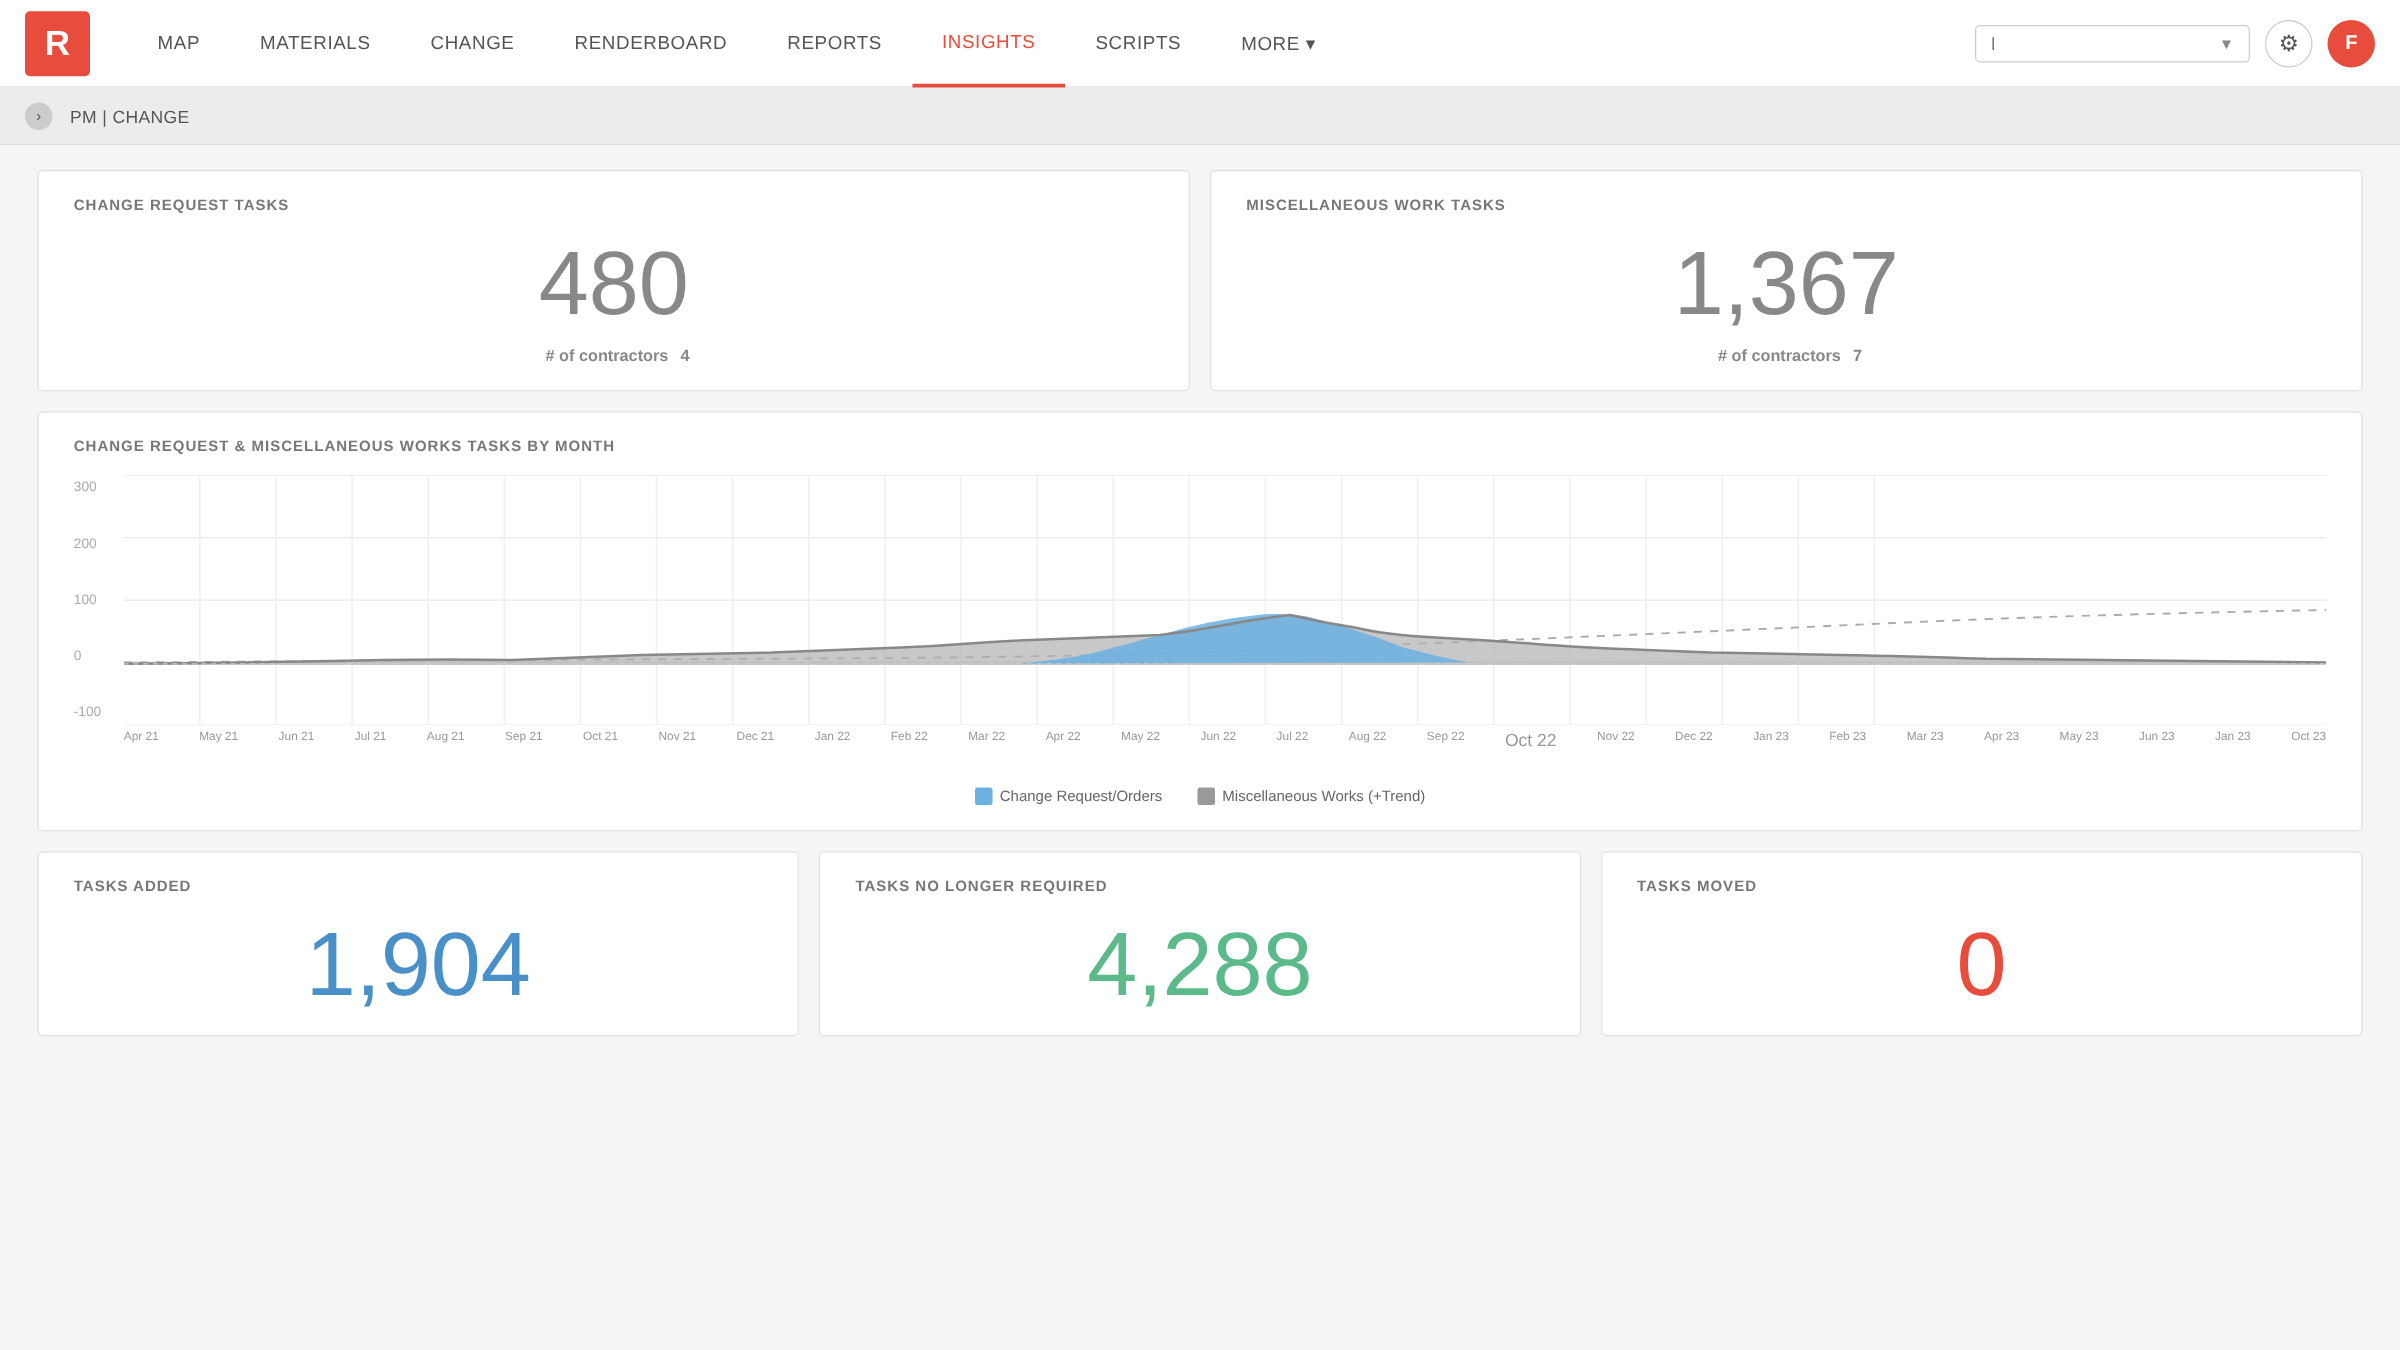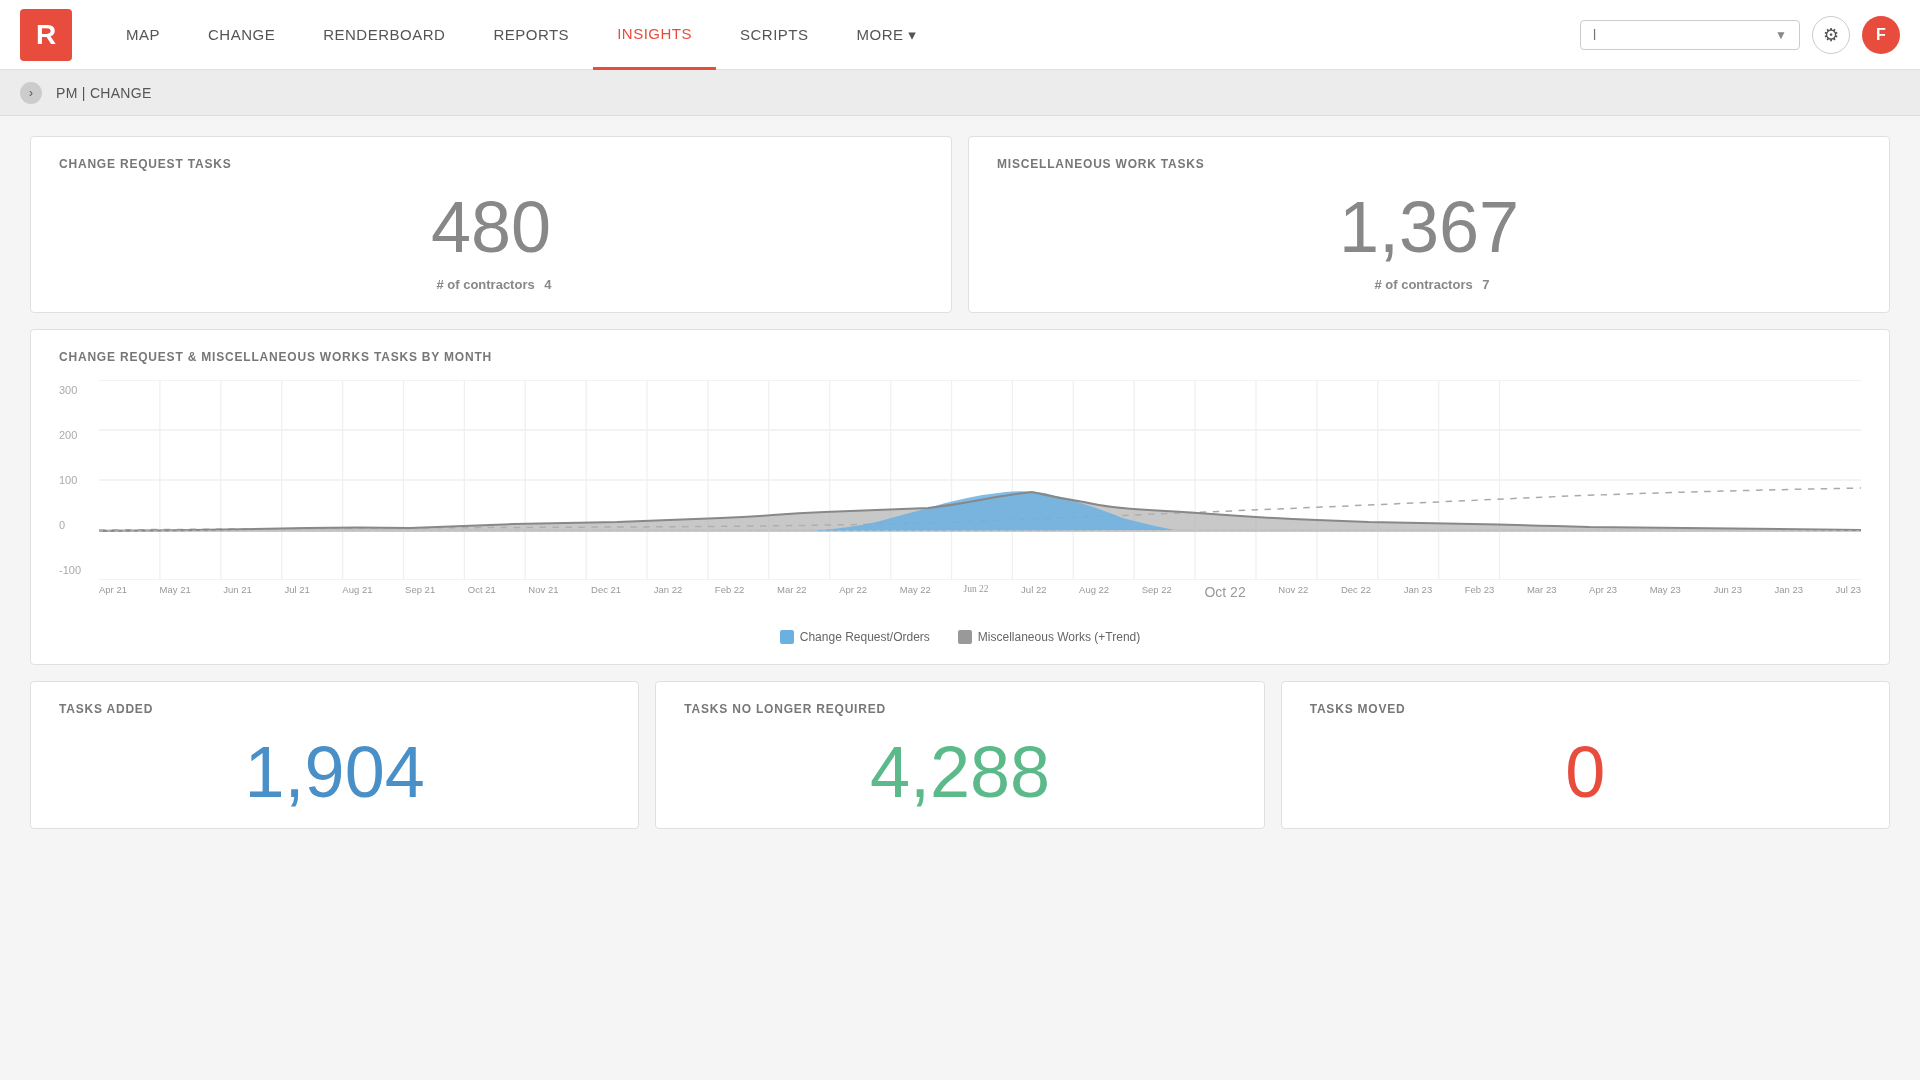--- a/index.html
+++ b/index.html
@@ -56,20 +56,21 @@
   </style>
 </head>
 <body>
 
 <nav class="nav">
   <div class="nav-logo">
     <span>R</span>
   </div>
   <div class="nav-items">
     <div class="nav-item">MAP</div>
+    <div class="nav-item">MATERIALS</div>
     <div class="nav-item">CHANGE</div>
     <div class="nav-item">RENDERBOARD</div>
     <div class="nav-item">REPORTS</div>
     <div class="nav-item active">INSIGHTS</div>
     <div class="nav-item">SCRIPTS</div>
     <div class="nav-item">MORE ▾</div>
   </div>
   <div class="nav-right">
     <div class="nav-search">
       <input type="text" placeholder="l" style="">
@@ -172,35 +173,35 @@
         <span style="font-size:9.5px;color:#999;">Aug 21</span>
         <span style="font-size:9.5px;color:#999;">Sep 21</span>
         <span style="font-size:9.5px;color:#999;">Oct 21</span>
         <span style="font-size:9.5px;color:#999;">Nov 21</span>
         <span style="font-size:9.5px;color:#999;">Dec 21</span>
         <span style="font-size:9.5px;color:#999;">Jan 22</span>
         <span style="font-size:9.5px;color:#999;">Feb 22</span>
         <span style="font-size:9.5px;color:#999;">Mar 22</span>
         <span style="font-size:9.5px;color:#999;">Apr 22</span>
         <span style="font-size:9.5px;color:#999;">May 22</span>
-        <span style="font-size:9.5px;color:#999;font-family:Liberation Serif, serif;">Jun 22</span>
+        <span style="font-size:9.5px;color:#999;">Jun 22</span>
         <span style="font-size:9.5px;color:#999;">Jul 22</span>
         <span style="font-size:9.5px;color:#999;">Aug 22</span>
         <span style="font-size:9.5px;color:#999;">Sep 22</span>
         <span style="font-size:14px;color:#999;">Oct 22</span>
         <span style="font-size:9.5px;color:#999;">Nov 22</span>
         <span style="font-size:9.5px;color:#999;">Dec 22</span>
         <span style="font-size:9.5px;color:#999;">Jan 23</span>
         <span style="font-size:9.5px;color:#999;">Feb 23</span>
         <span style="font-size:9.5px;color:#999;">Mar 23</span>
         <span style="font-size:9.5px;color:#999;">Apr 23</span>
         <span style="font-size:9.5px;color:#999;">May 23</span>
         <span style="font-size:9.5px;color:#999;">Jun 23</span>
         <span style="font-size:9.5px;color:#999;">Jan 23</span>
-        <span style="font-size:9.5px;color:#999;">Jul 23</span>
+        <span style="font-size:9.5px;color:#999;">Oct 23</span>
       </div>
     </div>
 
     <div class="chart-legend">
       <div class="legend-item">
         <div class="legend-box blue"></div>
         <span>Change Request/Orders</span>
       </div>
       <div class="legend-item">
         <div class="legend-box gray"></div>

